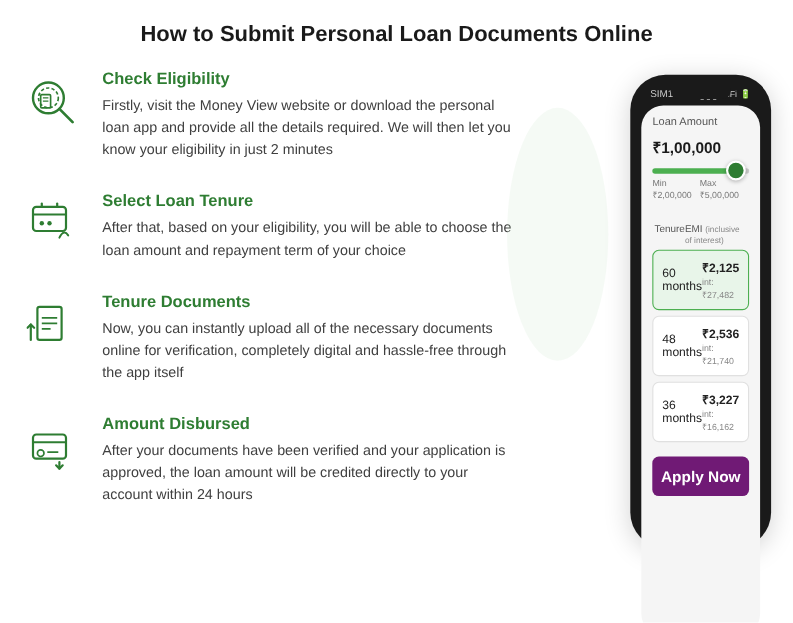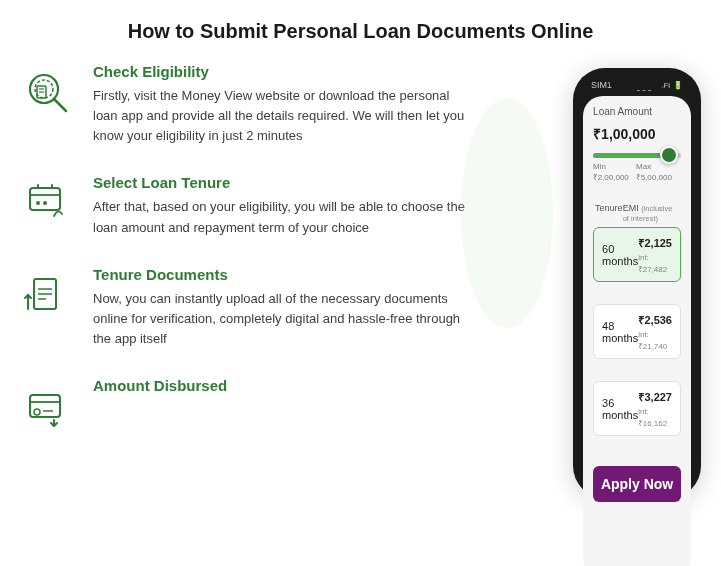--- a/index.html
+++ b/index.html
@@ -167,21 +167,21 @@
     }
     .tenure-header .emi-col {
       color: #555;
     }
     .tenure-row {
       display: flex;
       justify-content: space-between;
       align-items: center;
       padding: 7px 8px;
       border-radius: 6px;
-      margin-bottom: 22px;
+      margin-bottom: 5px;
       background: #fff;
       border: 1px solid #e0e0e0;
     }
     .tenure-row.selected {
       background: #e8f5e9;
       border: 1.5px solid #4caf50;
     }
     .tenure-months {
       font-size: 11px;
       color: #222;
@@ -293,20 +293,21 @@
           <rect x="6" y="12" width="30" height="22" rx="3" stroke="#2e7d32" stroke-width="2" fill="none"></rect>
           <line x1="6" y1="19" x2="36" y2="19" stroke="#2e7d32" stroke-width="1.8"></line>
           <circle cx="13" cy="29" r="3" stroke="#2e7d32" stroke-width="1.5" fill="none"></circle>
           <line x1="19" y1="28" x2="29" y2="28" stroke="#2e7d32" stroke-width="1.5"></line>
           <line x1="30" y1="37" x2="30" y2="43" stroke="#2e7d32" stroke-width="2" stroke-linecap="round"></line>
           <polyline points="27,40 30,43 33,40" stroke="#2e7d32" stroke-width="2" fill="none" stroke-linecap="round" stroke-linejoin="round"></polyline>
         </svg>
       </div>
       <div class="step-content">
         <div class="step-title">Amount Disbursed</div>
+        <div class="step-desc">After your documents have been verified and your application is approved, the loan amount will be credited directly to your account within 24 hours</div>
       </div>
     </div>
 
   </div>
 
   <div class="phone-section">
     <div class="phone-bg-circle"></div>
     <div class="phone-outer">
       <div class="phone-notch"></div>
       <div class="phone-notch-bar">

